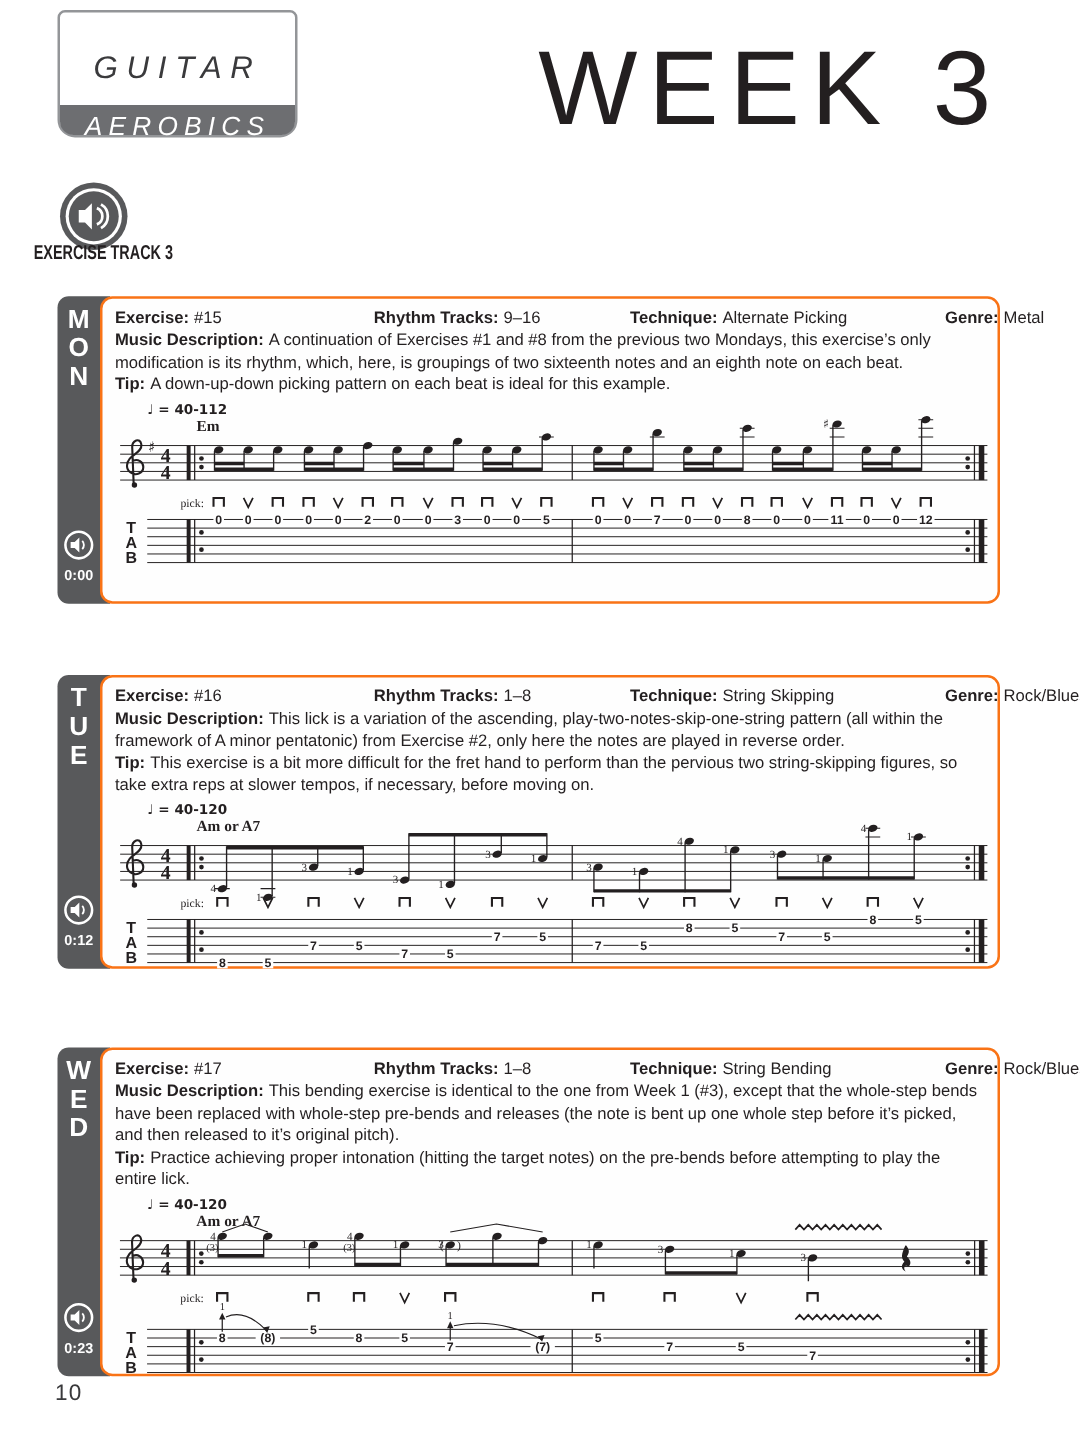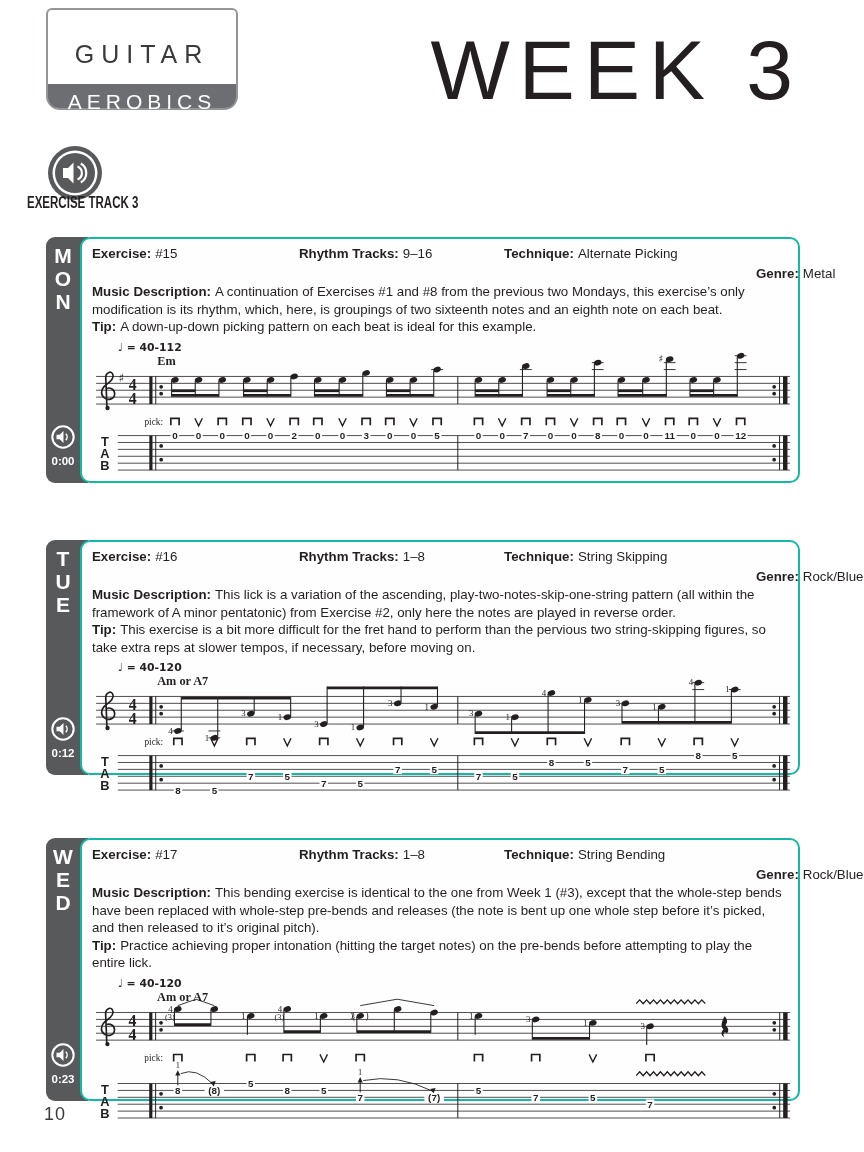--- a/index.html
+++ b/index.html
@@ -1,21 +1,21 @@
 <!DOCTYPE html>
 <html><head>
 <meta charset="utf-8">
 <style>
   html,body{margin:0;padding:0;background:#fff;}
   .page{position:relative;width:864px;height:1152px;background:#fff;overflow:hidden;
         font-family:"Liberation Sans",sans-serif;color:#231f20;}
 
   
   .logo{position:absolute;left:46px;top:8px;width:188px;height:98px;
-        border:2px solid #939598;border-radius:6px 6px 14px 14px;background:#fff;}
+        border:2px solid #939598;border-radius:6px 6px 14px 14px;background:#fff;font-style:italic;}
   .logo-top{position:absolute;top:30px;left:0;right:0;text-align:center;
         font-size:25px;letter-spacing:7px;color:#3a3a3c;font-weight:normal;}
   .logo-band{position:absolute;left:0;right:0;bottom:0;height:24px;background:#6d6e71;
         border-radius:0 0 11px 11px;color:#fff;text-align:center;font-size:21px;
         letter-spacing:5px;line-height:36px;}
 
   
   .title{position:absolute;right:62px;top:22px;font-size:84px;font-weight:200;
         letter-spacing:9px;color:#231f20;white-space:nowrap;margin-left:40px;}
 
@@ -29,25 +29,25 @@
   .ex-mon{top:237px;height:246px;}
   .ex-tue{top:540px;height:235px;}
   .ex-wed{top:838px;height:263px;}
   .day-tab{position:absolute;left:0;top:0;bottom:0;width:42px;background:#58595b;
         border-radius:9px 0 0 9px;}
   .day-letters{width:34px;padding-top:7px;text-align:center;}
   .day-letters div{color:#fff;font-size:21px;font-weight:bold;line-height:23px;}
   .tab-audio{position:absolute;bottom:16px;left:0;width:34px;text-align:center;}
   .tab-time{color:#fff;font-size:11.5px;font-weight:bold;margin-top:1px;}
   .ex-box{position:absolute;left:34px;right:0;top:0;bottom:0;background:#fefefe;
-        border:2px solid #14b8a6;border-radius:10px;padding:6px 10px;box-sizing:border-box;}
+        border:2px solid #f97316;border-radius:10px;padding:6px 10px;box-sizing:border-box;}
   .ex-header{display:grid;grid-template-columns:207px 205px 252px 1fr;
         font-size:13.3px;line-height:18px;}
   .ex-header .hc b{margin-right:4px;}
-  .hc-right{justify-self:end;margin-top:20px;}
+  .hc-right{justify-self:end;}
   .btxt{margin:0;font-size:13.3px;line-height:17.5px;}
   .btxt b{margin-right:4px;}
   .notation{display:block;margin-top:3px;margin-left:2px;}
 
   .page-num{position:absolute;left:44px;top:1104px;font-size:18px;letter-spacing:1px;color:#3a3a3c;}
 </style>
 </head>
 <body>
 
 <div class="page">

